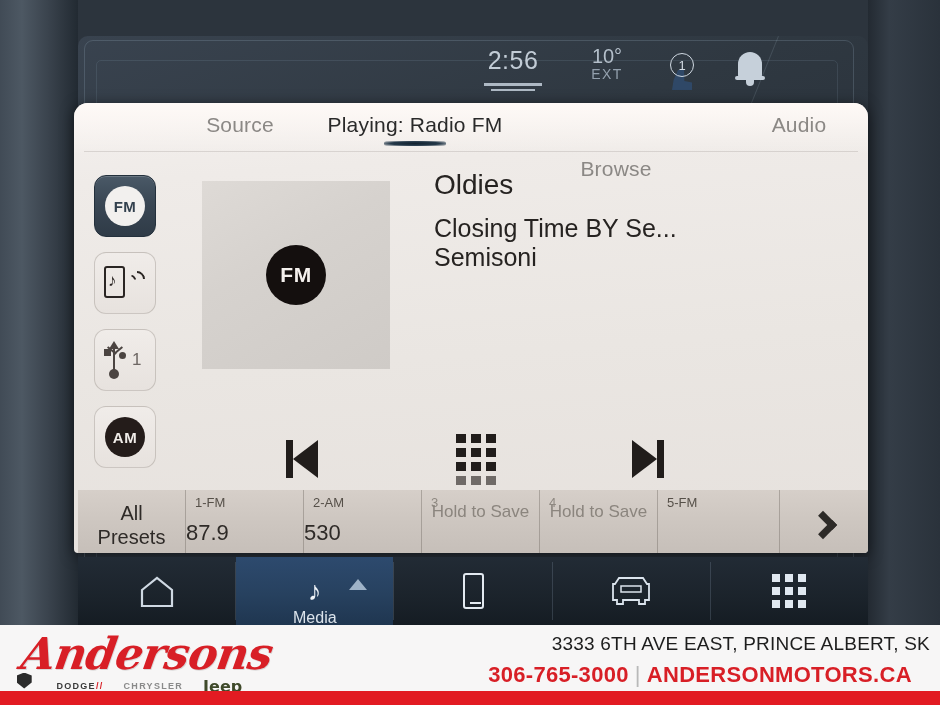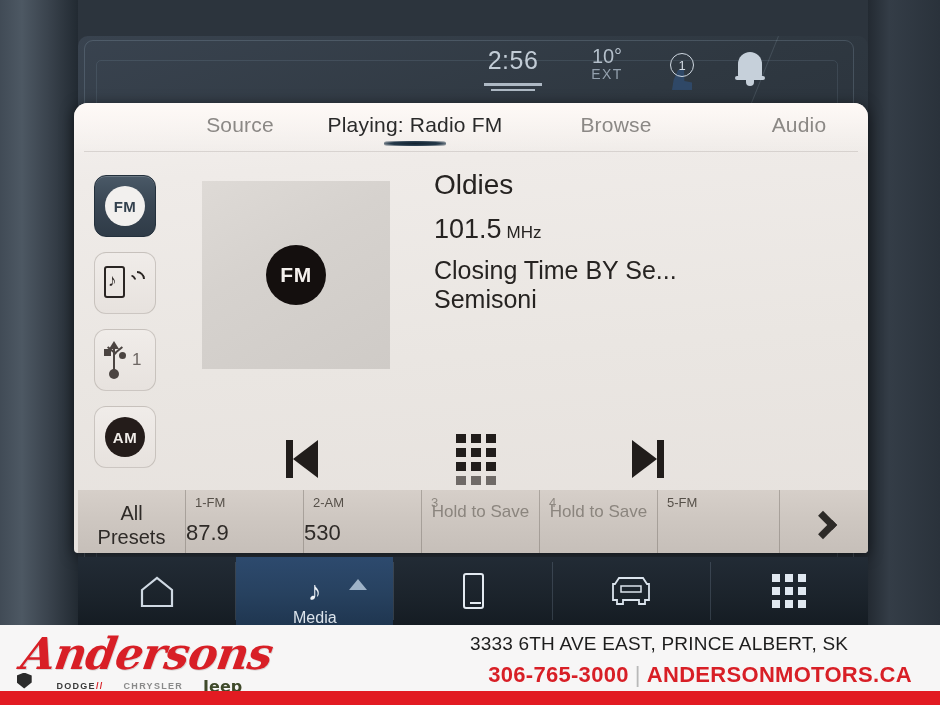--- a/index.html
+++ b/index.html
@@ -105,21 +105,21 @@
     text-align:center; letter-spacing:.2px;
   }
   .tab.active{ color:#2a2a2a; }
   .tab .ul{
     position:absolute; left:50%; bottom:-9px; transform:translateX(-50%);
     width:62px; height:5px; border-radius:3px;
     background:radial-gradient(ellipse at center,#12222f 0%,#25394a 55%,rgba(37,57,74,0) 100%);
   }
   #tab-source{ left:106px; width:120px; }
   #tab-playing{ left:216px; width:250px; }
-  #tab-browse{ left:472px; width:140px; }
+  #tab-browse{ left:472px; width:140px;margin-top:44px; }
   #tab-audio{ left:660px; width:130px; }
   .tab-sep{
     position:absolute; left:10px; top:48px; width:774px; height:1px;
     background:rgba(150,145,140,.28);
   }
 
   
   #srcbar{ position:absolute; left:20px; top:72px; width:62px; }
   .srcbtn{
     width:62px; height:62px; border-radius:12px; margin-bottom:15px;
@@ -291,21 +291,21 @@
   .brand.ram .sh{
     width:15px;height:16px;background:#2b2b2b;
     clip-path:polygon(50% 0,100% 18%,100% 62%,50% 100%,0 62%,0 18%);
     margin-bottom:1px;
   }
   .brand.dodge{ color:#3a3a3a; }
   .brand.dodge span.stripe{ color:#d81f26; }
   .brand.chrysler{ color:#8a8a8a; }
   .brand.jeep{ color:#3f4a2a; font-size:16px; letter-spacing:0; font-family:"DejaVu Sans", sans-serif; }
   #addr{
-    position:absolute; left:470px; top:8px; width:460px; text-align:left;
+    position:absolute; left:470px; top:8px; width:460px; text-align:right;
     font-size:19px; color:#1d1d1d; letter-spacing:.2px;
   }
   #contact{
     position:absolute; left:470px; top:37px; width:460px; text-align:center;
     font-size:22px; font-weight:bold; color:#d81f26; letter-spacing:.3px;
   }
   #contact .sep{ color:#b9b9b9; font-weight:normal; margin:0 6px; }
 </style>
 </head>
 <body>
@@ -385,23 +385,20 @@
       <div class="badge am">AM</div>
     </div>
   </div>
 
   <div id="art">
     <div class="fmdot">FM</div>
   </div>
 
   <div id="nowplaying">
     <div id="np-station">Oldies</div>
-    <div id="np-freqline">
-      <span>101.5</span><span class="unit">MHz</span>
-    </div>
     <div id="np-title">Closing Time BY Se...</div>
     <div id="np-artist">Semisoni</div>
   </div>
 
   <div id="transport">
     <div class="ctl" id="ctl-prev">
       <div class="bar-v"></div>
       <div class="tri-l"></div>
     </div>
     <div class="ctl" id="ctl-grid">

